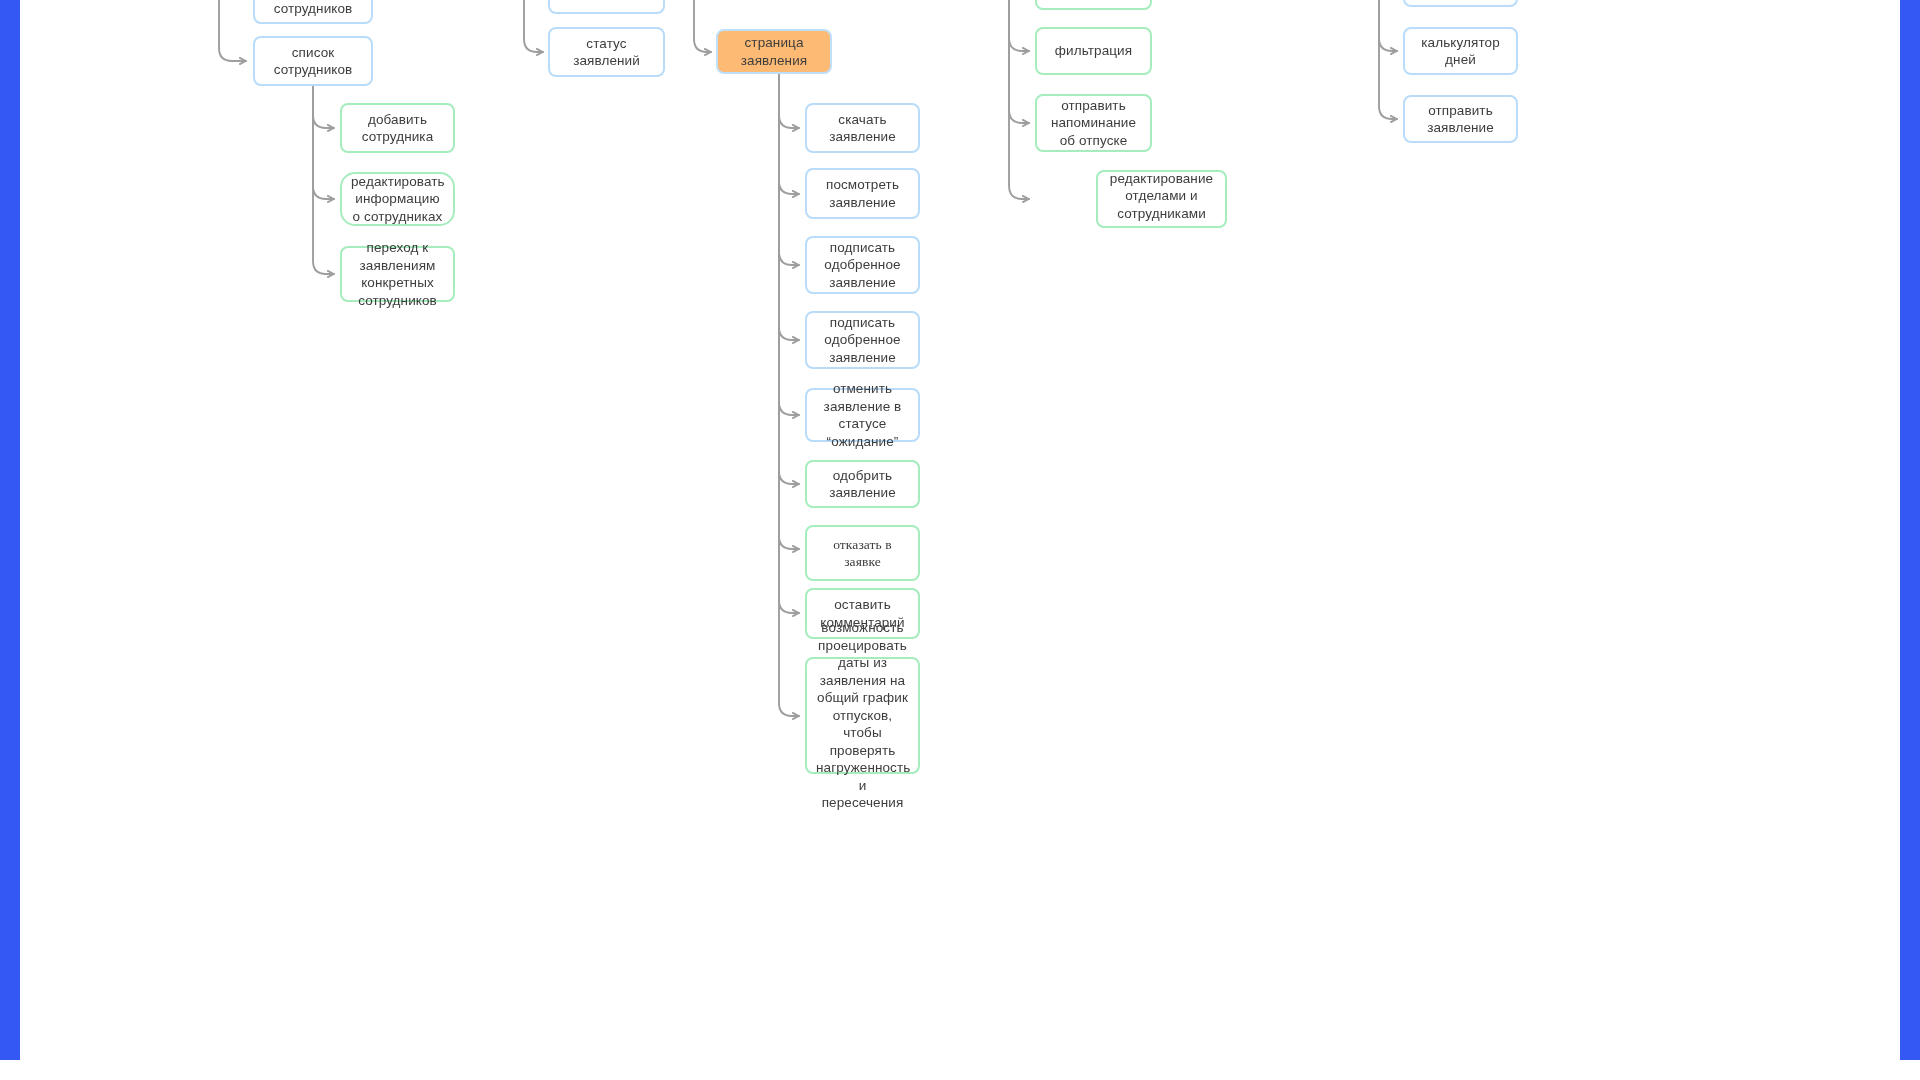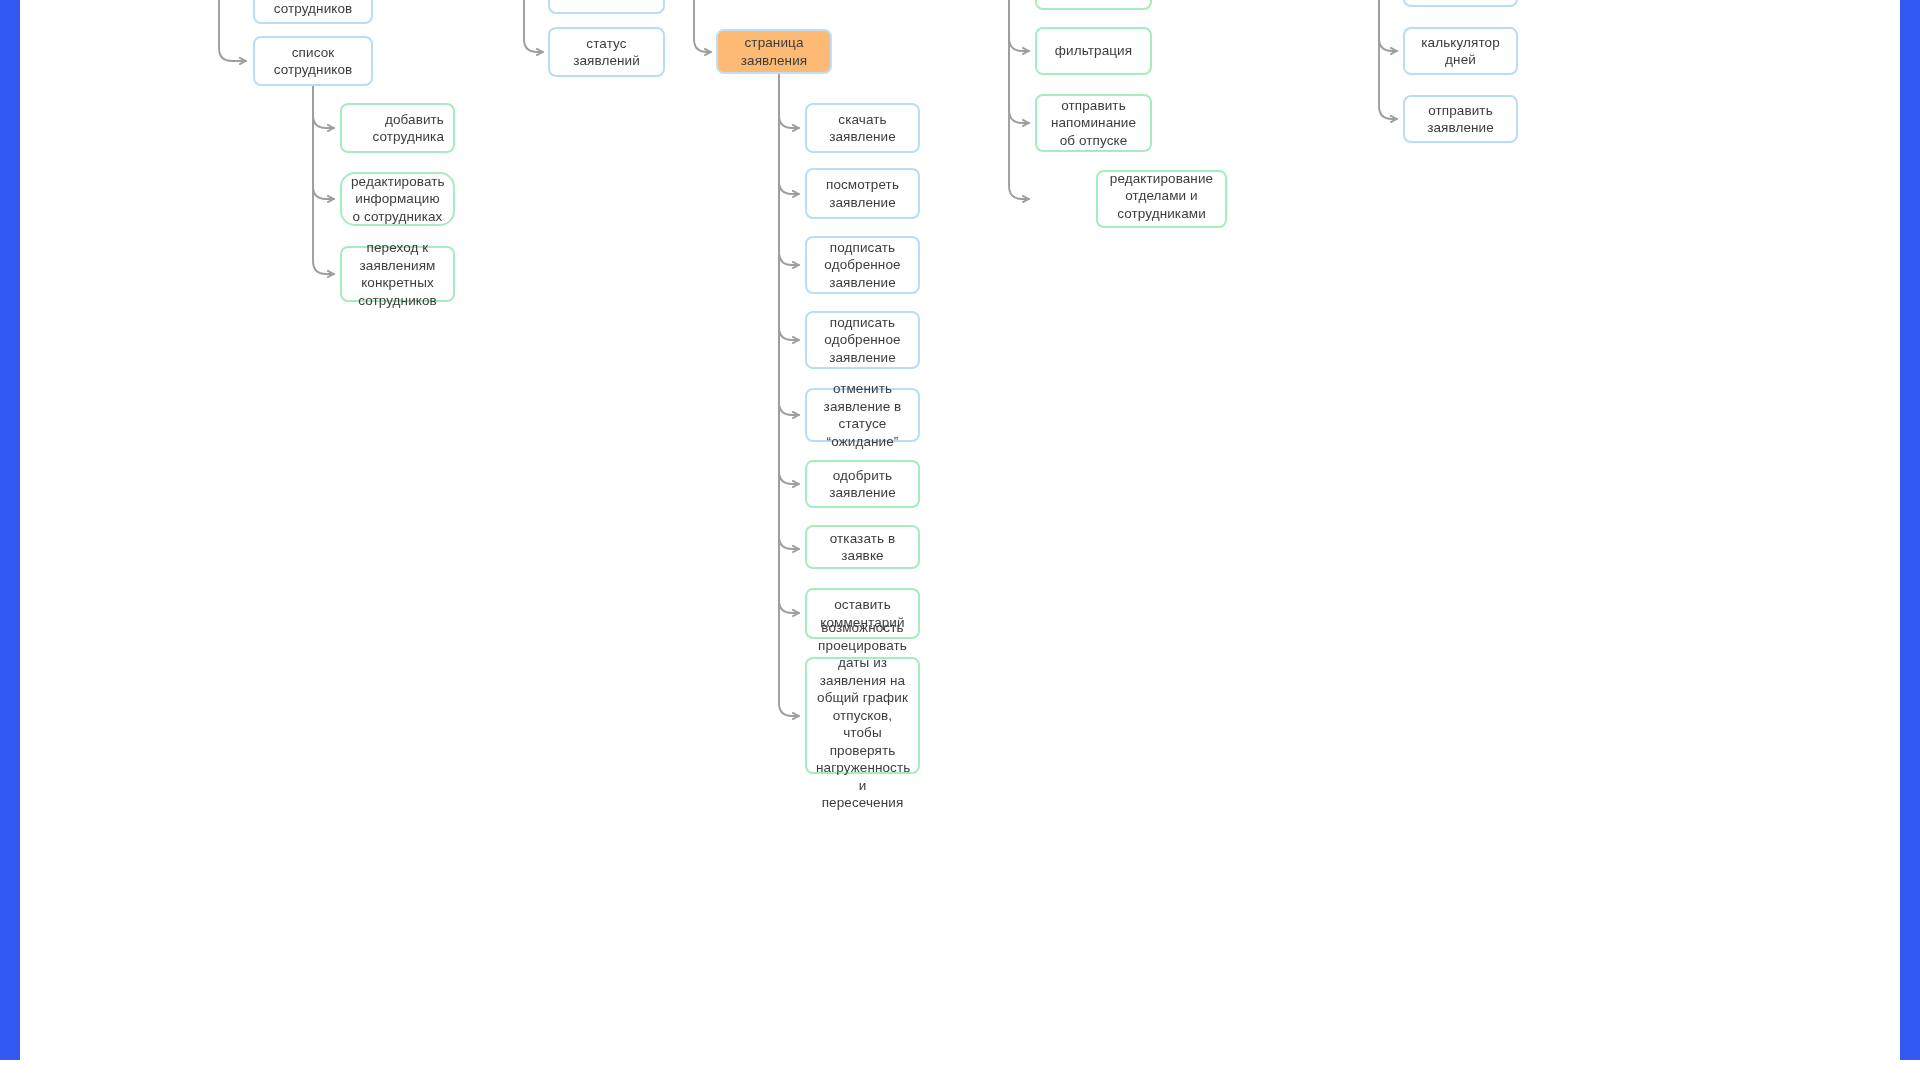--- a/index.html
+++ b/index.html
@@ -89,21 +89,21 @@
   </svg>
 
   <div class="node" style="left:253px;top:-24px;width:120px;height:48px;">
     <span class="label">отпусков сотрудников</span>
   </div>
 
   <div class="node" style="left:253px;top:36px;width:120px;height:50px;">
     <span class="label">список сотрудников</span>
   </div>
 
-  <div class="node green" style="left:340px;top:103px;width:115px;height:50px;text-align:right;">
+  <div class="node green" style="left:340px;top:103px;width:115px;height:50px;">
     <span class="label">добавить сотрудника</span>
   </div>
 
   <div class="node green" style="left:340px;top:172px;width:115px;height:54px;border-radius:15px;">
     <span class="label">редактировать информацию о сотрудниках</span>
   </div>
 
   <div class="node green" style="left:340px;top:246px;width:115px;height:56px;">
     <span class="label">переход к заявлениям конкретных сотрудников</span>
   </div>
@@ -137,21 +137,21 @@
   </div>
 
   <div class="node" style="left:805px;top:388px;width:115px;height:54px;">
     <span class="label">отменить заявление в статусе “ожидание”</span>
   </div>
 
   <div class="node green" style="left:805px;top:460px;width:115px;height:48px;">
     <span class="label">одобрить заявление</span>
   </div>
 
-  <div class="node green" style="left:805px;top:525px;width:115px;height:44px;">
+  <div class="node green" style="left:805px;top:525px;width:115px;height:56px;font-family:Liberation Serif, serif;">
     <span class="label">отказать в заявке</span>
   </div>
 
   <div class="node green" style="left:805px;top:588px;width:115px;height:51px;">
     <span class="label">оставить комментарий</span>
   </div>
 
   <div class="node green" style="left:805px;top:657px;width:115px;height:117px;">
     <span class="label">возможность проецировать даты из заявления на общий график отпусков, чтобы проверять нагруженность и пересечения</span>
   </div>

